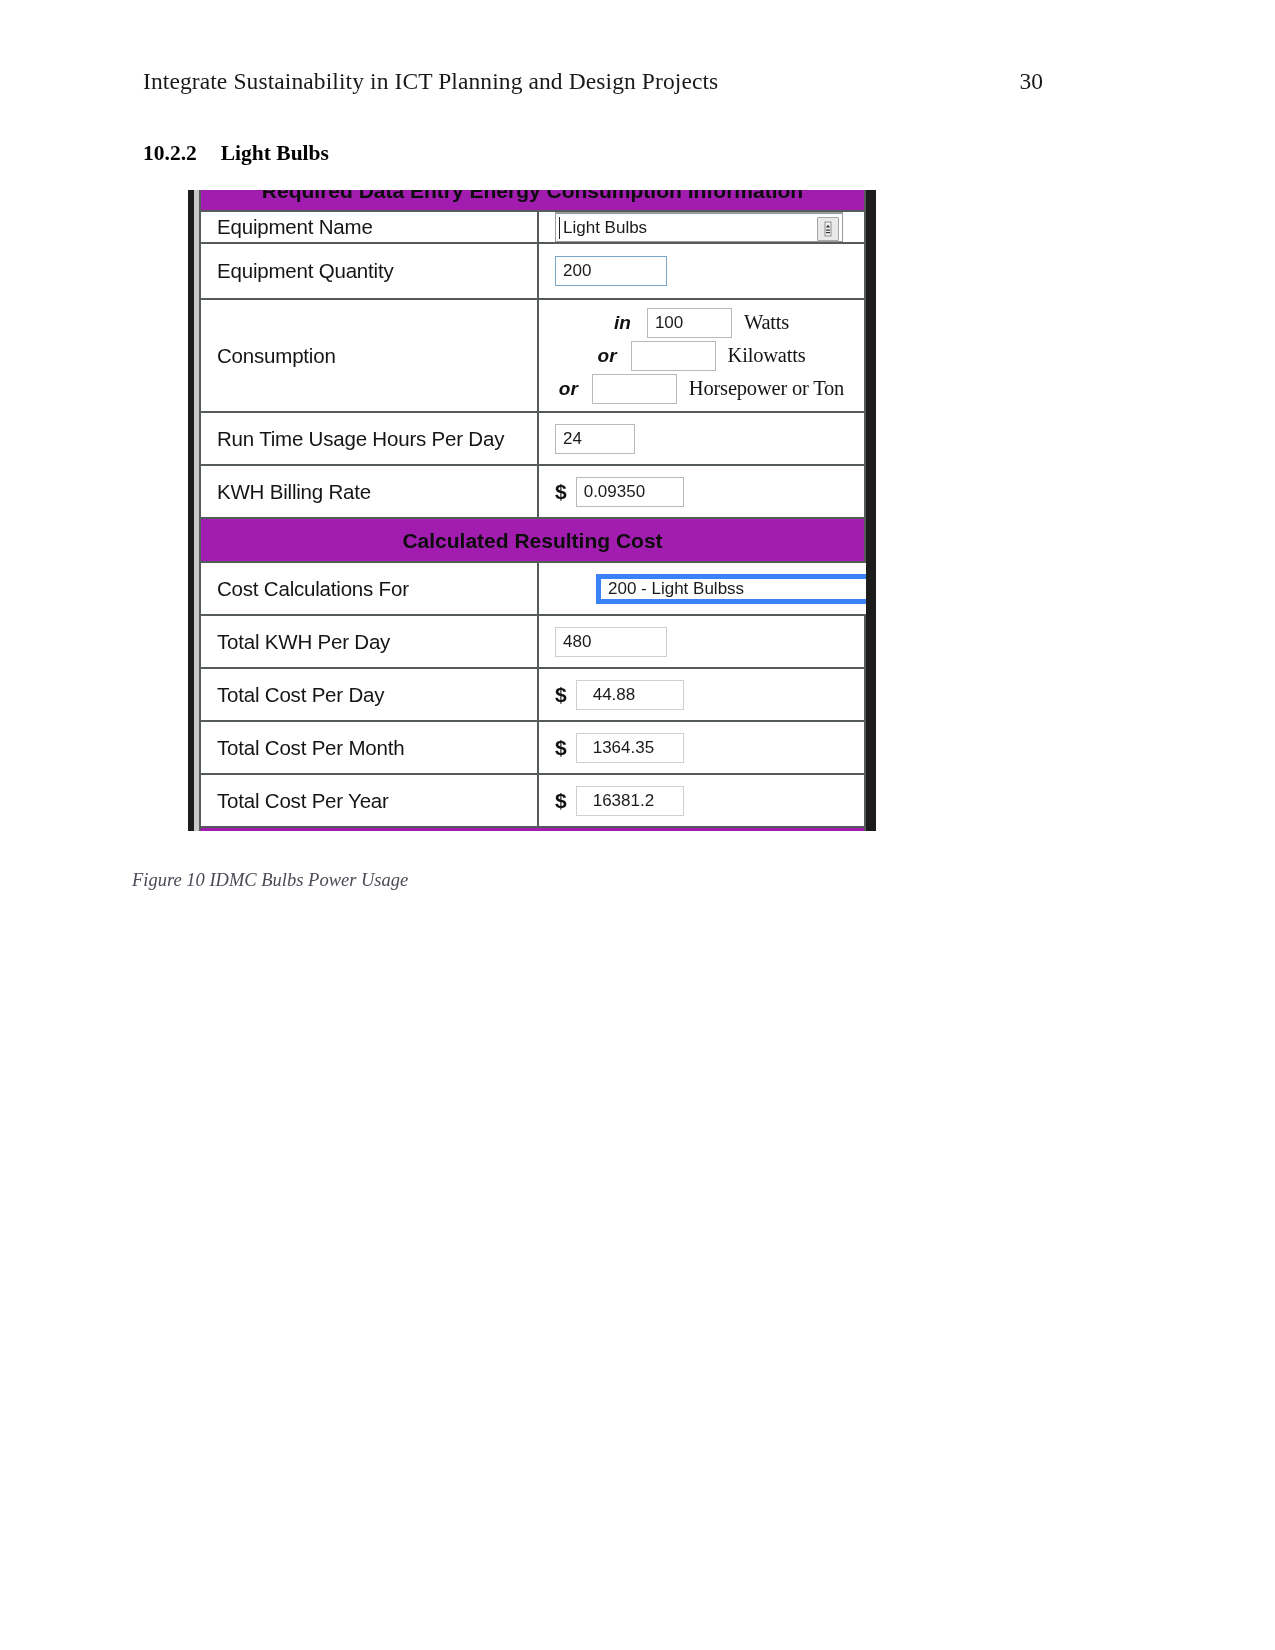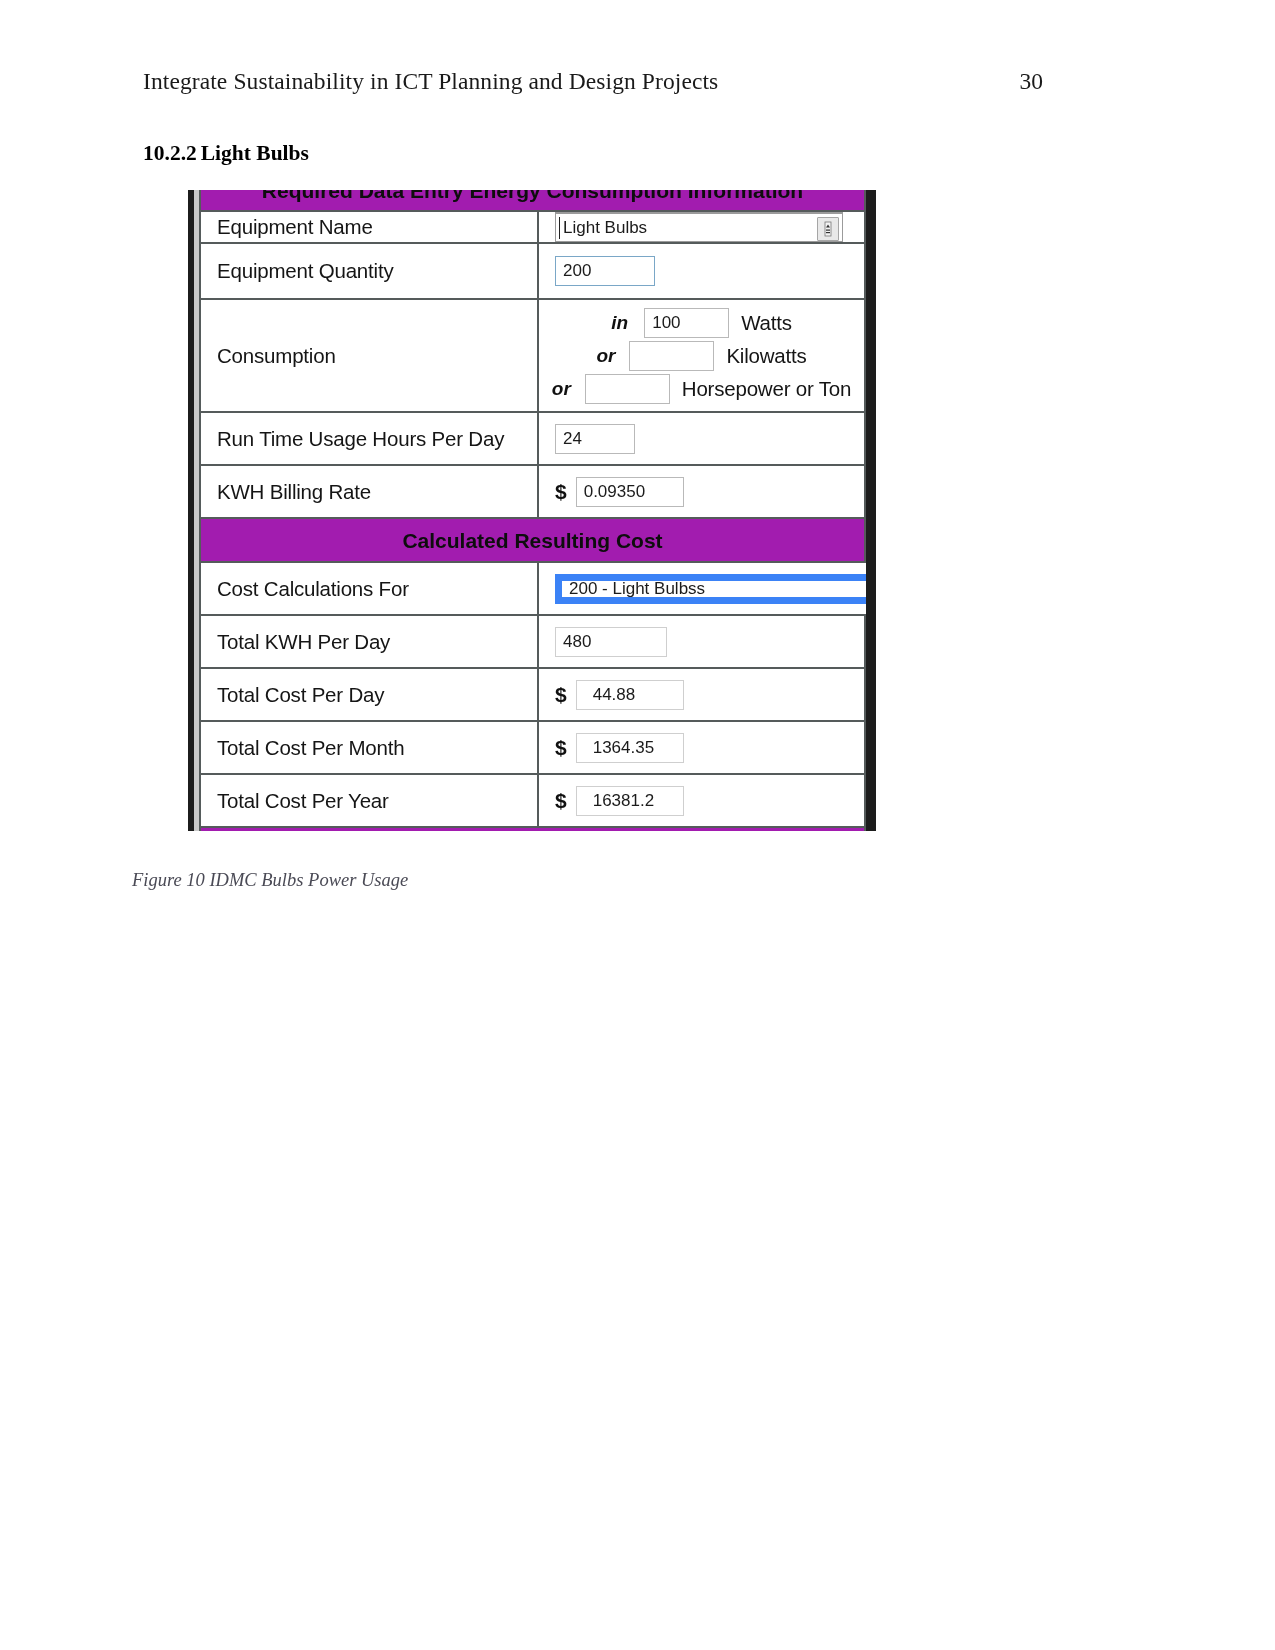--- a/index.html
+++ b/index.html
@@ -43,21 +43,21 @@
   .section-heading {
     position: absolute;
     left: 143px;
     top: 141px;
     font-family: "Liberation Serif", serif;
     font-weight: bold;
     font-size: 21.5px;
     color: #000000;
     white-space: nowrap;
   }
-  .section-heading .num { margin-right: 4px; }
+  .section-heading .num { margin-right: 24px; }
 
   
   .figure-wrap {
     position: absolute;
     left: 188px;
     top: 190px;
     width: 688px;
     height: 641px;
     overflow: hidden;
     background: #ffffff;
@@ -171,25 +171,25 @@
     box-sizing: border-box;
     display: flex;
     align-items: center;
     padding: 0 7px;
     font-family: "Liberation Sans", sans-serif;
     font-size: 17px;
     color: #1b1b1b;
   }
   .tbox.blue { border: 1px solid #7aa7c7; }
   .tbox.name { width: 288px; position: relative; padding-right: 30px; border: 1px solid #9b9b9b; border-top: 2px solid #9b9b9b; }
-  .tbox.qty  { width: 100px; }
+  .tbox.qty  { width: 112px; }
   .tbox.num  { width: 85px; }
   .tbox.hrs  { width: 80px; }
   .tbox.rate { width: 108px; }
-  .tbox.calc { width: 332px; border: 7px solid #3b82f6; }
+  .tbox.calc { width: 332px; border: 5px solid #3b82f6; margin-left: 41px; }
   .tbox.calc2{ width: 112px; border: 1px solid #cfcfcf; }
   .tbox.calc3{ width: 108px; border: 1px solid #cfcfcf; padding-left: 16px; }
 
   .caret {
     position: absolute;
     left: 3px; top: 3px;
     width: 1px; height: 22px;
     background: #222;
   }
   .name-spinner {
@@ -223,21 +223,21 @@
   }
   .cons-word {
     width: 33px;
     font-family: "Liberation Sans", sans-serif;
     font-weight: bold;
     font-style: italic;
     font-size: 19px;
     color: #111;
   }
   .cons-unit {
-    font-family: Liberation Sans, sans-serif;
+    font-family: Liberation Serif, serif;
     font-size: 20.5px;
     color: #151515;
     margin-left: 12px;
     white-space: nowrap;
     letter-spacing: -0.2px;
   }
 
   
   .figure-caption {
     position: absolute;

